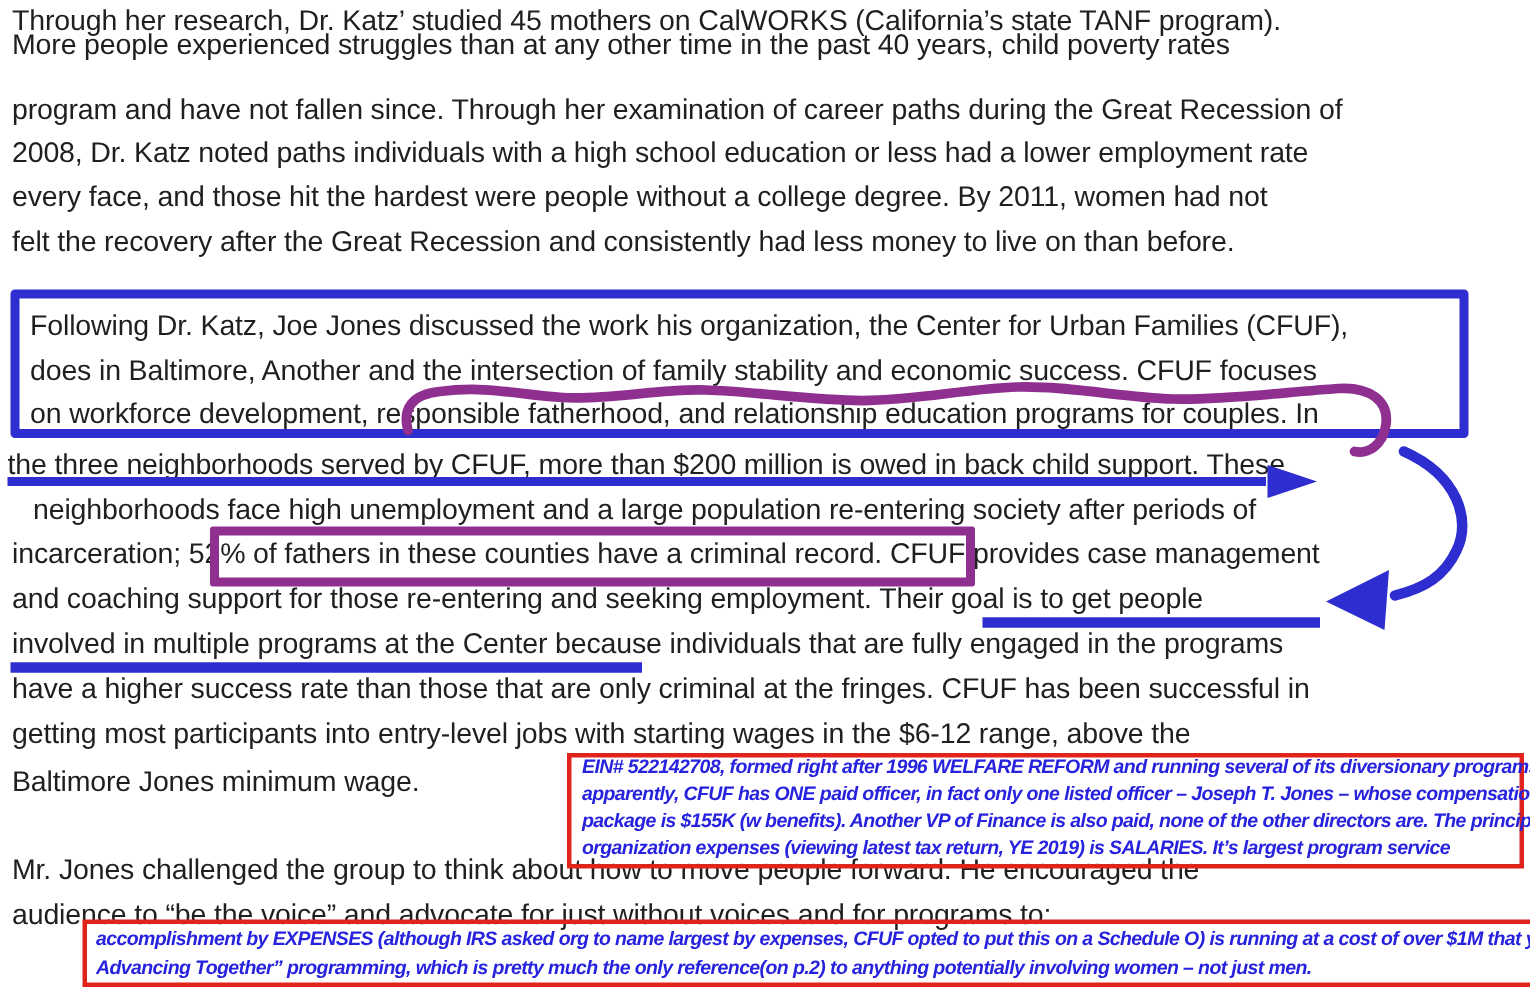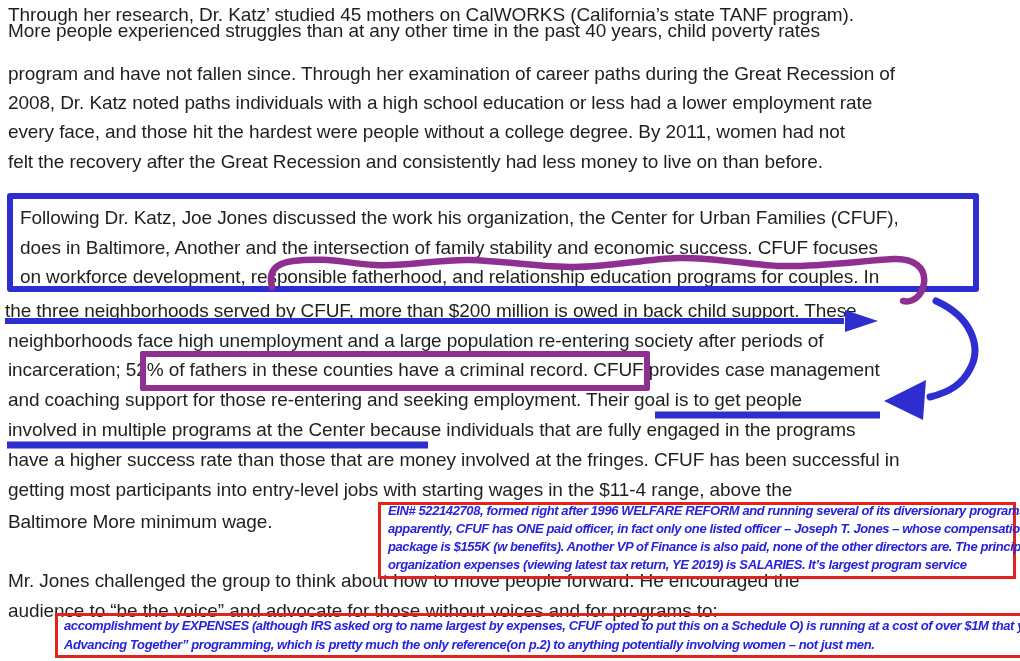--- a/index.html
+++ b/index.html
@@ -53,30 +53,30 @@
 <div class="tline" style="left:8px;top:63px">program and have not fallen since. Through her examination of career paths during the Great Recession of</div>
 <div class="tline" style="left:8px;top:92px">2008, Dr. Katz noted paths individuals with a high school education or less had a lower employment rate</div>
 <div class="tline" style="left:8px;top:121px">every face, and those hit the hardest were people without a college degree. By 2011, women had not</div>
 <div class="tline" style="left:8px;top:151px">felt the recovery after the Great Recession and consistently had less money to live on than before.</div>
 
 <div class="tline" style="left:20px;top:207px">Following Dr. Katz, Joe Jones discussed the work his organization, the Center for Urban Families (CFUF),</div>
 <div class="tline" style="left:20px;top:237px">does in Baltimore, Another and the intersection of family stability and economic success. CFUF focuses</div>
 <div class="tline" style="left:20px;top:266px">on workforce development, responsible fatherhood, and relationship education programs for couples. In</div>
 
 <div class="tline" style="left:5px;top:300px">the three neighborhoods served by CFUF, more than $200 million is owed in back child support. These</div>
-<div class="tline" style="left:8px;top:330px">neighborhoods face high unemployment and a large population re-entering society after periods of</div>
+<div class="tline" style="left:22px;top:330px">neighborhoods face high unemployment and a large population re-entering society after periods of</div>
 <div class="tline" style="left:8px;top:359px">incarceration; 52% of fathers in these counties have a criminal record. CFUF provides case management</div>
 <div class="tline" style="left:8px;top:389px">and coaching support for those re-entering and seeking employment. Their goal is to get people</div>
 <div class="tline" style="left:8px;top:419px">involved in multiple programs at the Center because individuals that are fully engaged in the programs</div>
-<div class="tline" style="left:8px;top:449px">have a higher success rate than those that are money involved at the fringes. CFUF has been successful in</div>
-<div class="tline" style="left:8px;top:479px">getting most participants into entry-level jobs with starting wages in the $11-4 range, above the</div>
-<div class="tline" style="left:8px;top:511px">Baltimore More minimum wage.</div>
+<div class="tline" style="left:8px;top:449px">have a higher success rate than those that are only criminal at the fringes. CFUF has been successful in</div>
+<div class="tline" style="left:8px;top:479px">getting most participants into entry-level jobs with starting wages in the $6-12 range, above the</div>
+<div class="tline" style="left:8px;top:511px">Baltimore Jones minimum wage.</div>
 
 <div class="tline" style="left:8px;top:570px">Mr. Jones challenged the group to think about how to move people forward. He encouraged the</div>
-<div class="tline" style="left:8px;top:600px">audience to “be the voice” and advocate for those without voices and for programs to:</div>
+<div class="tline" style="left:8px;top:600px">audience to “be the voice” and advocate for just without voices and for programs to:</div>
 
 <div class="blue-box"></div>
 <div class="purple-box"></div>
 
 <div class="red-note-box box1"></div>
 <div class="red-note-box box2"></div>
 
 <div class="note-line" style="left:388px;top:502px">EIN# 522142708, formed right after 1996 WELFARE REFORM and running several of its diversionary programs</div>
 <div class="note-line" style="left:388px;top:520px">apparently, CFUF has ONE paid officer, in fact only one listed officer – Joseph T. Jones – whose compensation</div>
 <div class="note-line" style="left:388px;top:538px">package is $155K (w benefits). Another VP of Finance is also paid, none of the other directors are. The principle</div>

